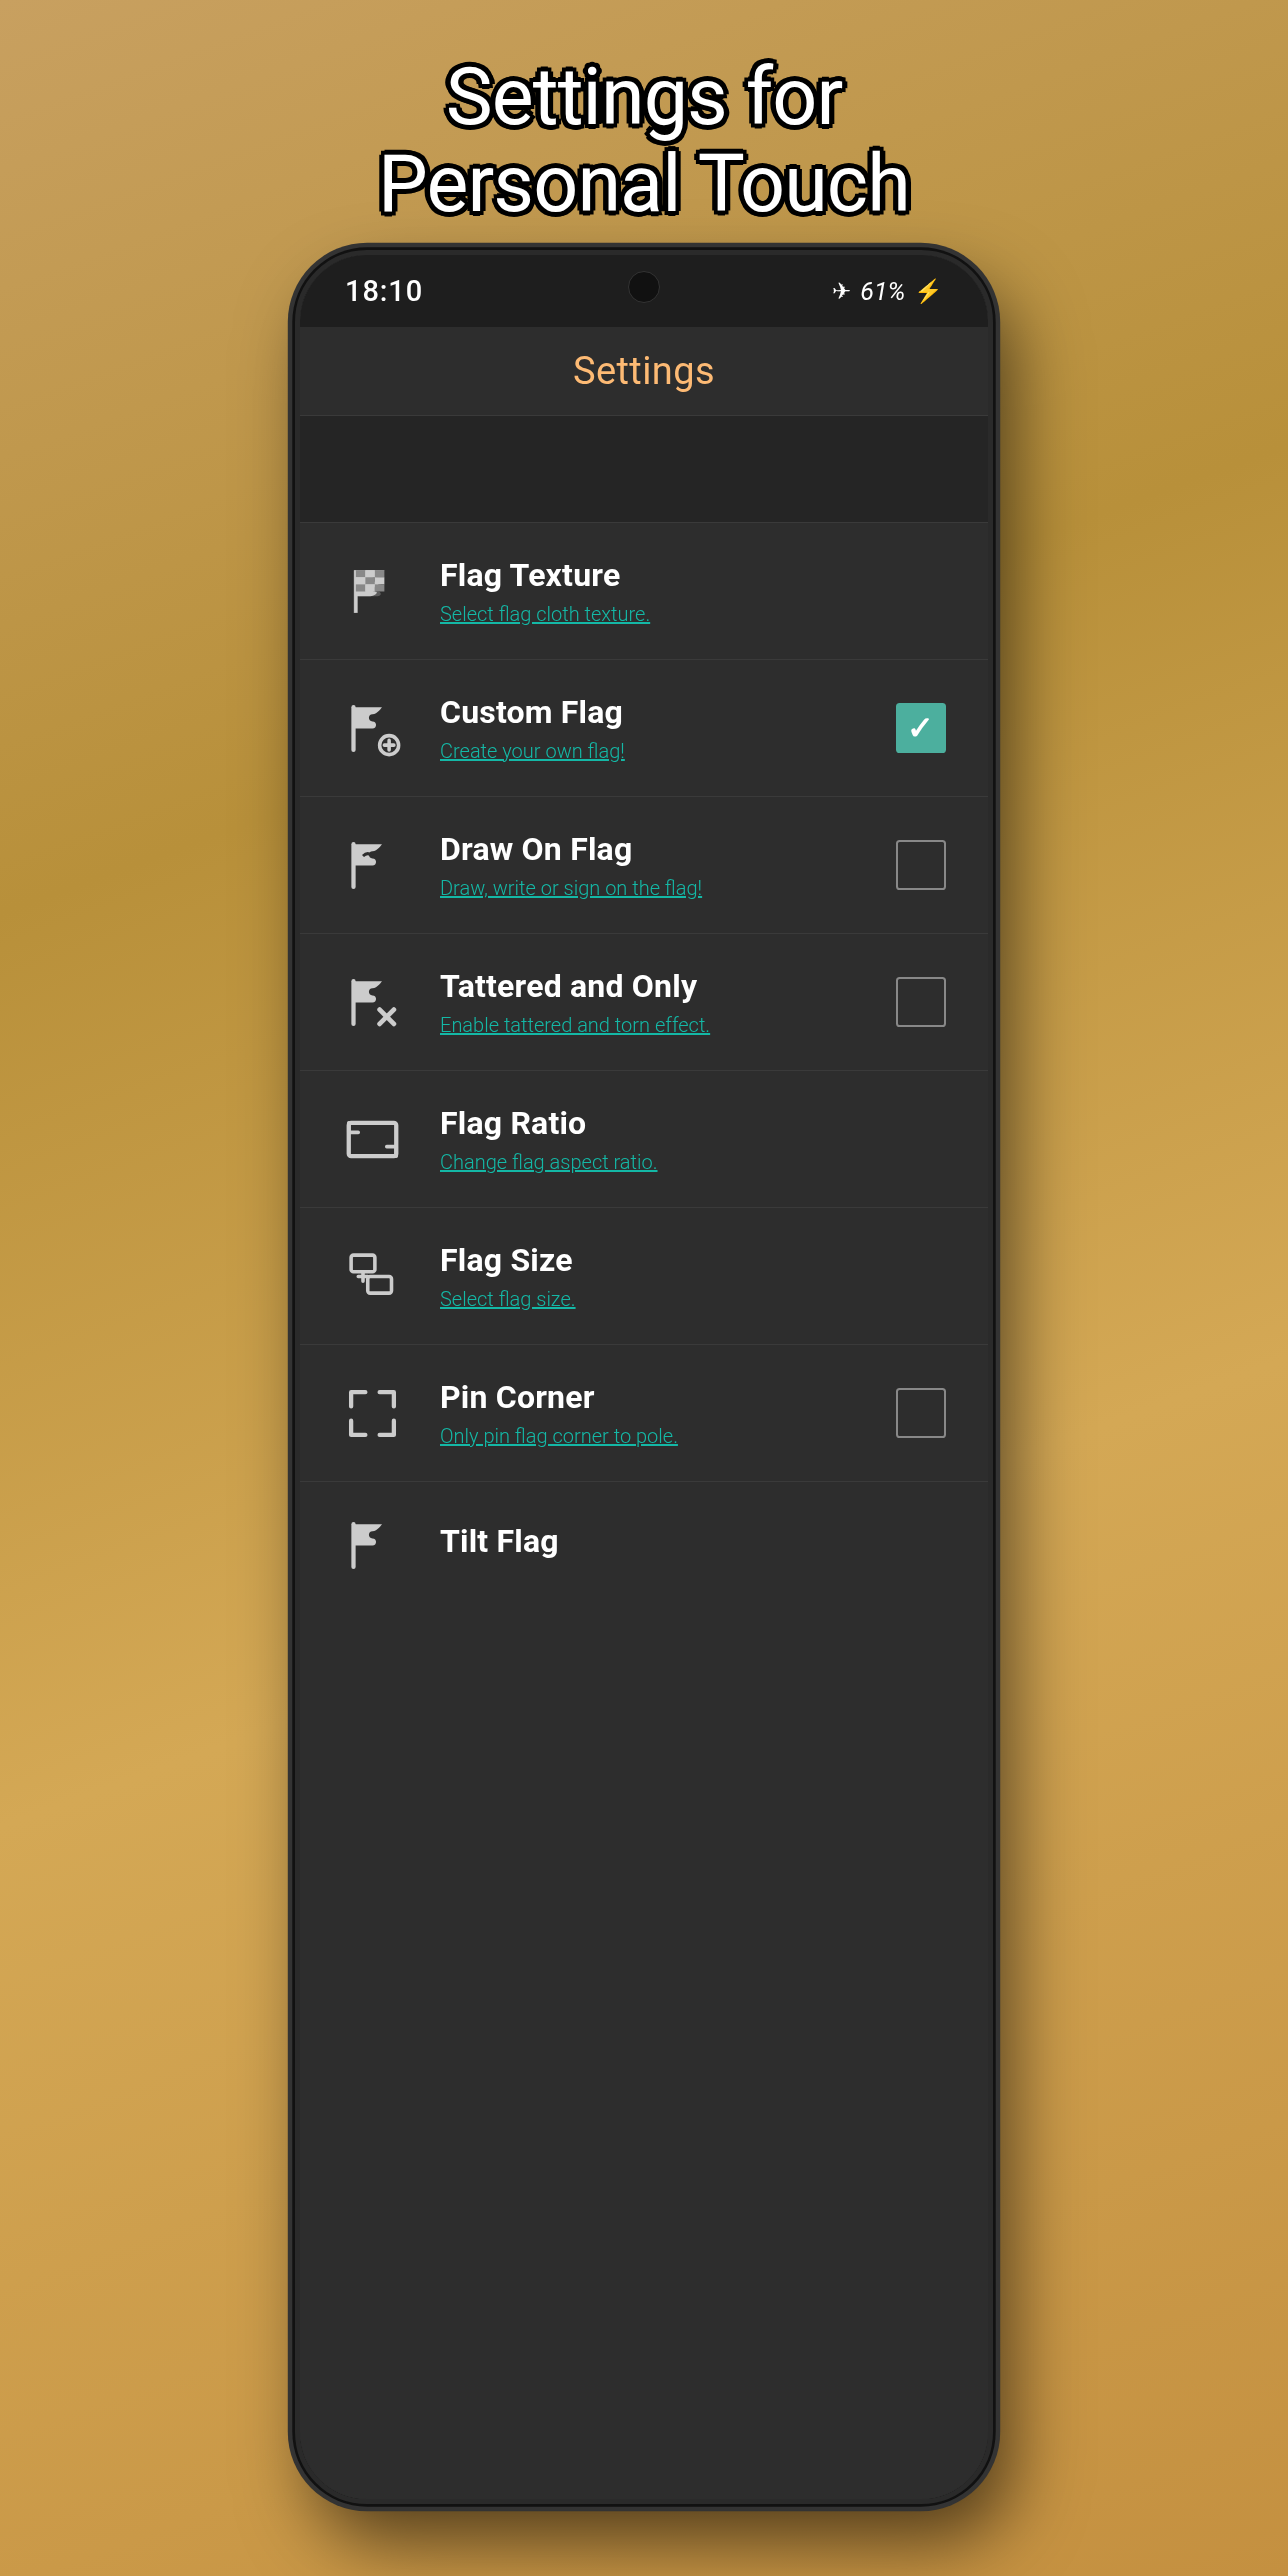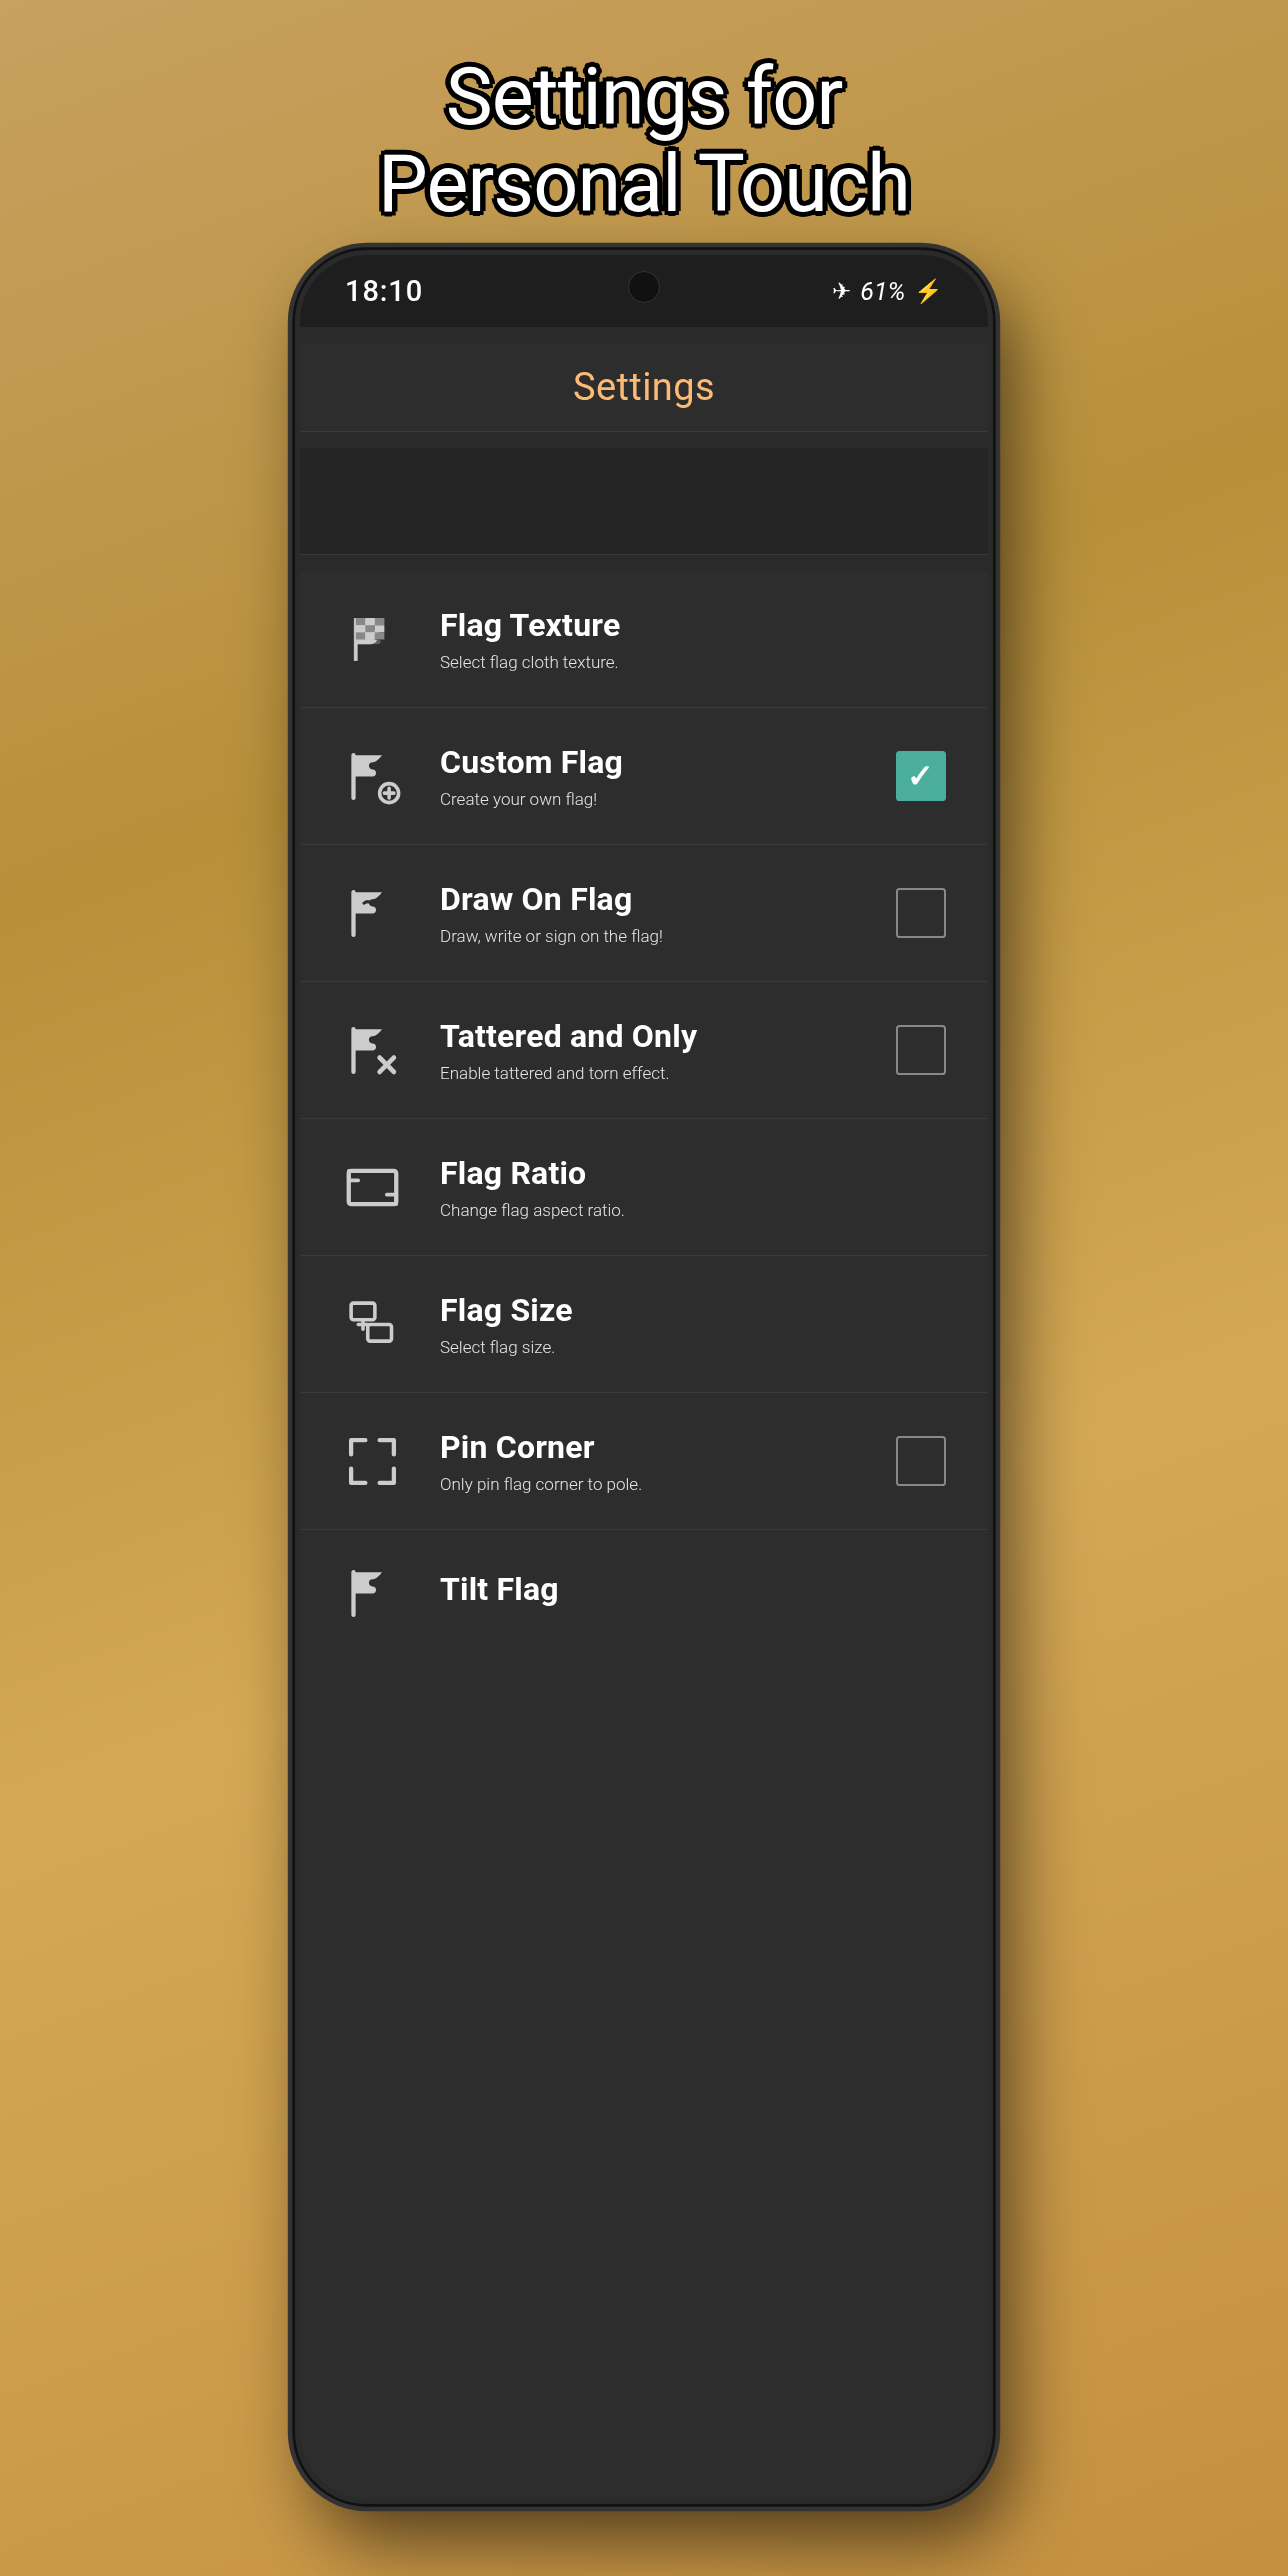--- a/index.html
+++ b/index.html
@@ -78,21 +78,20 @@
 
     
     .phone-screen {
       width: 100%;
       height: 100%;
       background: #2a2a2a;
       border-radius: 66px;
       overflow: hidden;
       display: flex;
       flex-direction: column;
-      gap: 16px;
     }
 
     .status-bar {
       height: 72px;
       background: #1e1e1e;
       display: flex;
       align-items: center;
       justify-content: space-between;
       padding: 0 45px;
       position: relative;
@@ -198,23 +197,24 @@
 
     .item-title {
       color: #fff;
       font-size: 32px;
       font-weight: 700;
       margin-bottom: 7.2px;
       letter-spacing: 0.2px;
     }
 
     .item-subtitle {
-      color: #e5e5e5;
-      font-size: 17px;
+      color: #14b8a6;
+      font-size: 20px;
       font-weight: 300;
+      text-decoration: underline;
     }
 
     .item-control {
       width: 63px;
       height: 63px;
       flex-shrink: 0;
       display: flex;
       align-items: center;
       justify-content: center;
       margin-left: 18px;

